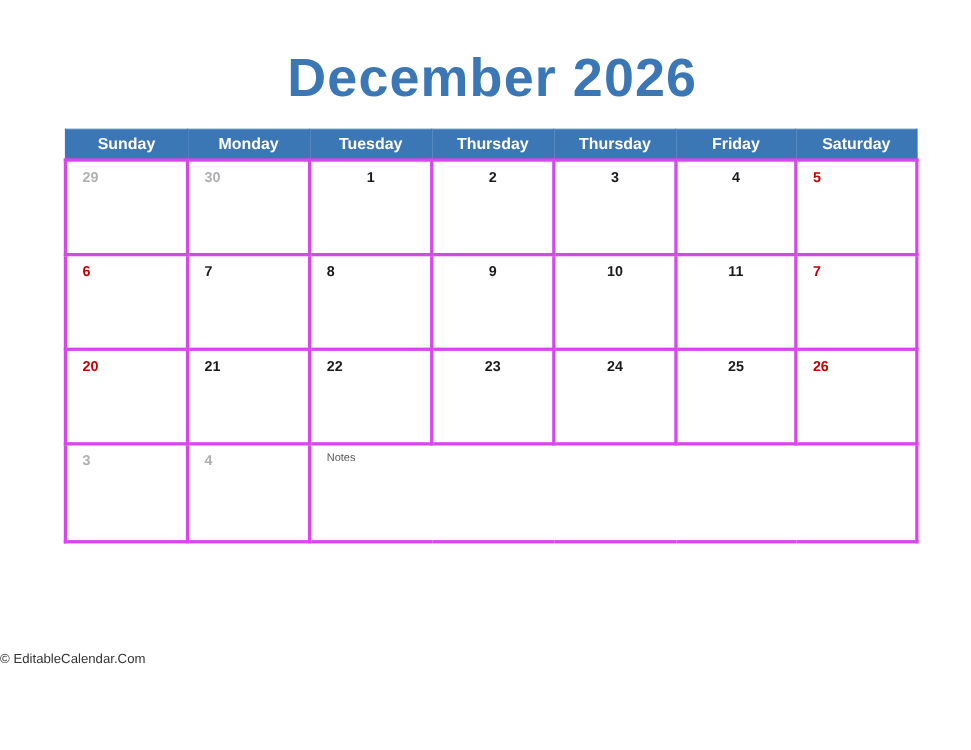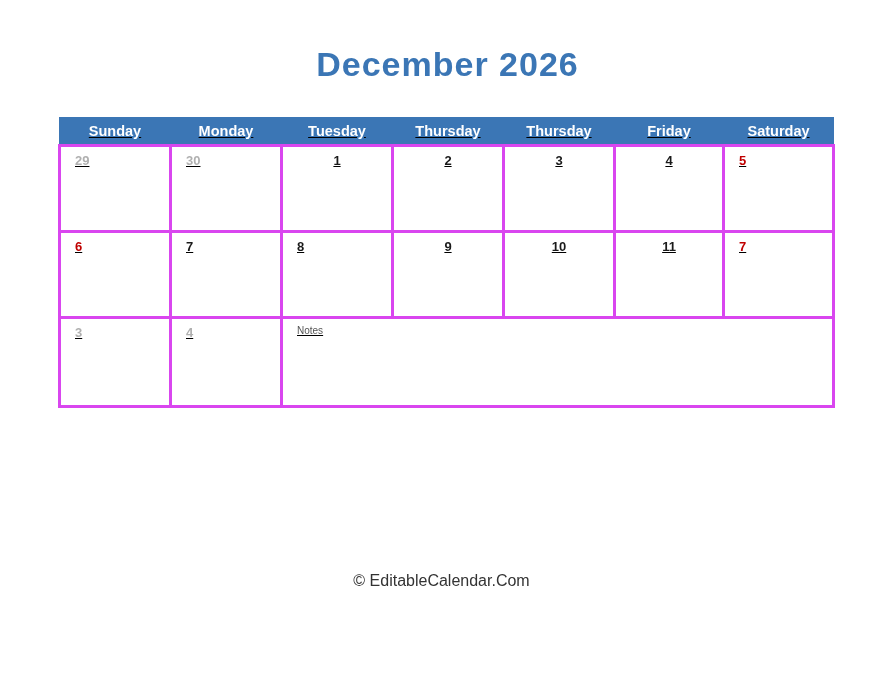--- a/index.html
+++ b/index.html
@@ -15,39 +15,38 @@
   }
   .page {
     position: relative;
     width: 883px;
     height: 682px;
     box-sizing: border-box;
   }
   .title {
     text-align: center;
     color: #3b76b5;
-    font-size: 34px;
+    font-size: 49px;
     font-weight: bold;
     letter-spacing: 1px;
     padding-top: 47px;
     padding-left: 12px;
     margin: 0;
     line-height: 1;
   }
   .cal-wrap {
     position: absolute;
     left: 58px;
     top: 117px;
     width: 767px;
   }
   table.cal {
     border-collapse: collapse;
     width: 767px;
     table-layout: fixed;
-    text-decoration: underline;
   }
   table.cal th {
     background: #3b76b5;
     color: #ffffff;
     font-size: 14.5px;
     font-weight: bold;
     height: 26px;
     border: 1px solid #3b76b5;
     text-align: center;
     padding: 0;
@@ -94,25 +93,24 @@
   .notes-label {
     font-size: 10px;
     font-weight: normal;
     color: #555555;
     padding-left: 14px;
     display: block;
     text-align: left;
   }
   .footer {
     position: absolute;
-    top: 572px;
+    top: 592px;
     left: 0;
     width: 883px;
-    text-align: center;
-    font-size: 16px;
+    font-size: 12px;
     color: #333333;
   }
 </style>
 </head>
 <body>
 
 <div class="page">
 
   <h1 class="title">December 2026</h1>
 
@@ -173,20 +171,43 @@
             </td>
           <td>
               <span class="num">11</span>
             </td>
           <td class="weekend">
               <span class="num mon-left red">7</span>
             </td>
         </tr>
 
 
+        <tr>
+          <td class="weekend">
+              <span class="num sun-left red">20</span>
+            </td>
+          <td>
+              <span class="num mon-left">21</span>
+            </td>
+          <td>
+              <span class="num mon-left">22</span>
+            </td>
+          <td>
+              <span class="num">23</span>
+            </td>
+          <td>
+              <span class="num">24</span>
+            </td>
+          <td>
+              <span class="num">25</span>
+            </td>
+          <td class="weekend">
+              <span class="num mon-left red">26</span>
+            </td>
+        </tr>
 
 
         <tr class="notes-row">
           <td class="other">
               <span class="num sun-left dim">3</span>
             </td>
           <td class="other">
               <span class="num mon-left dim">4</span>
             </td>
           <td colspan="5">

